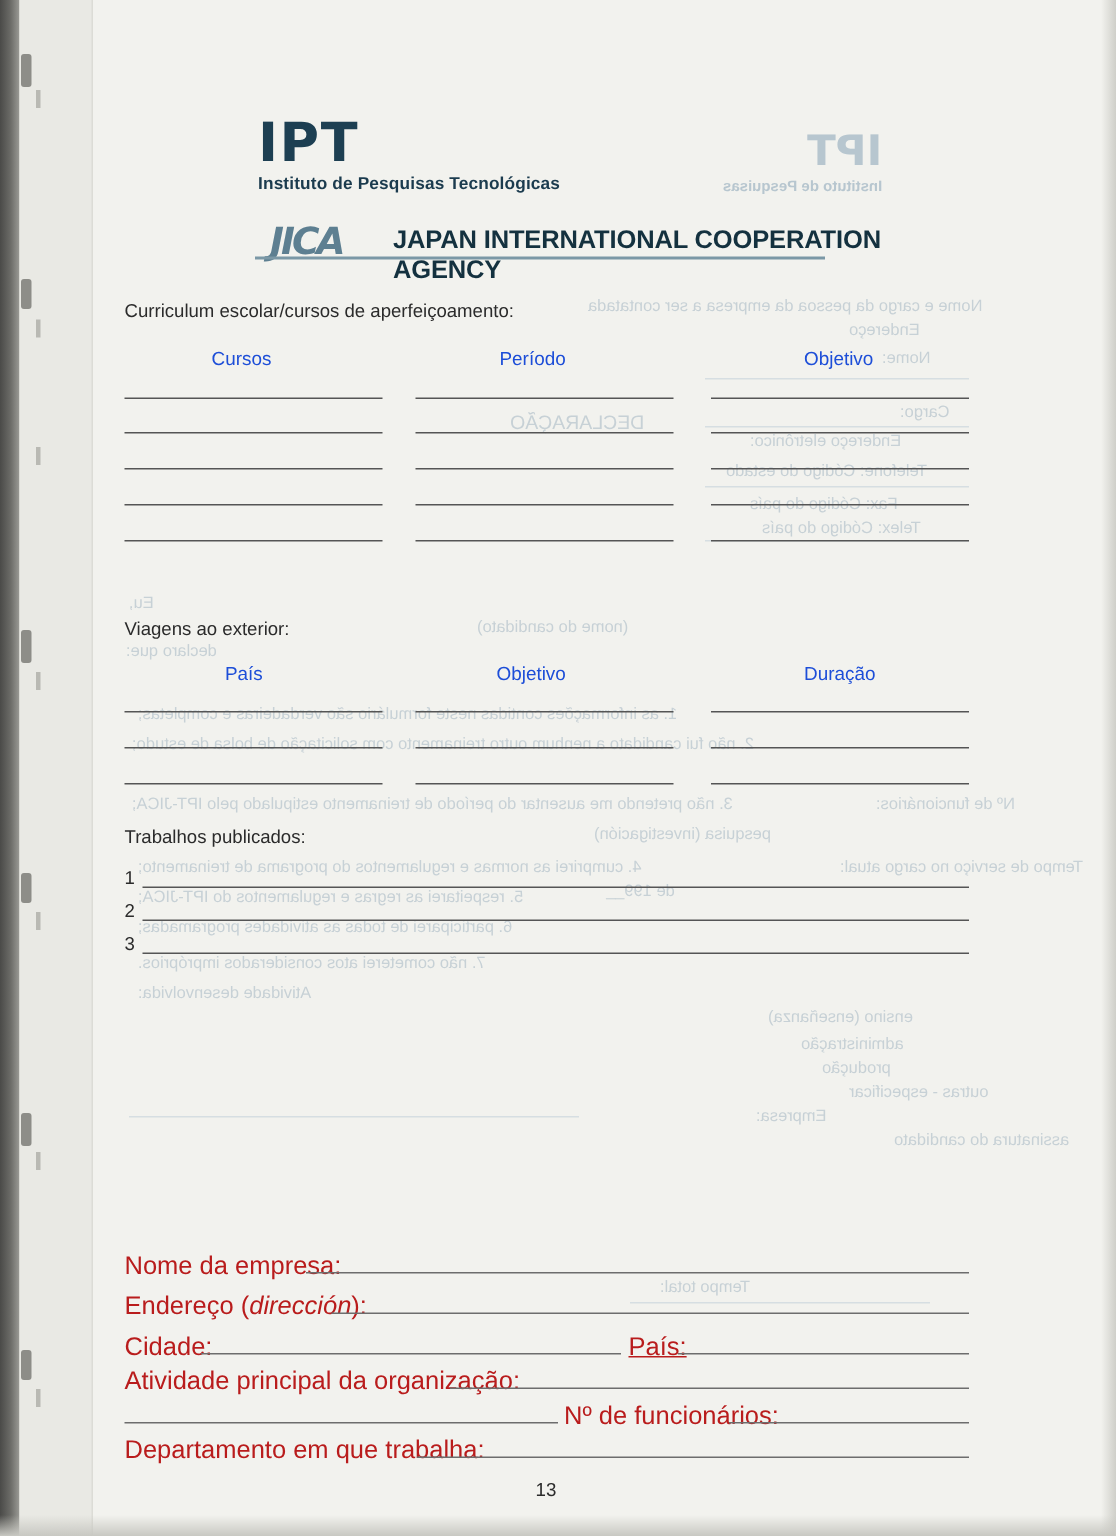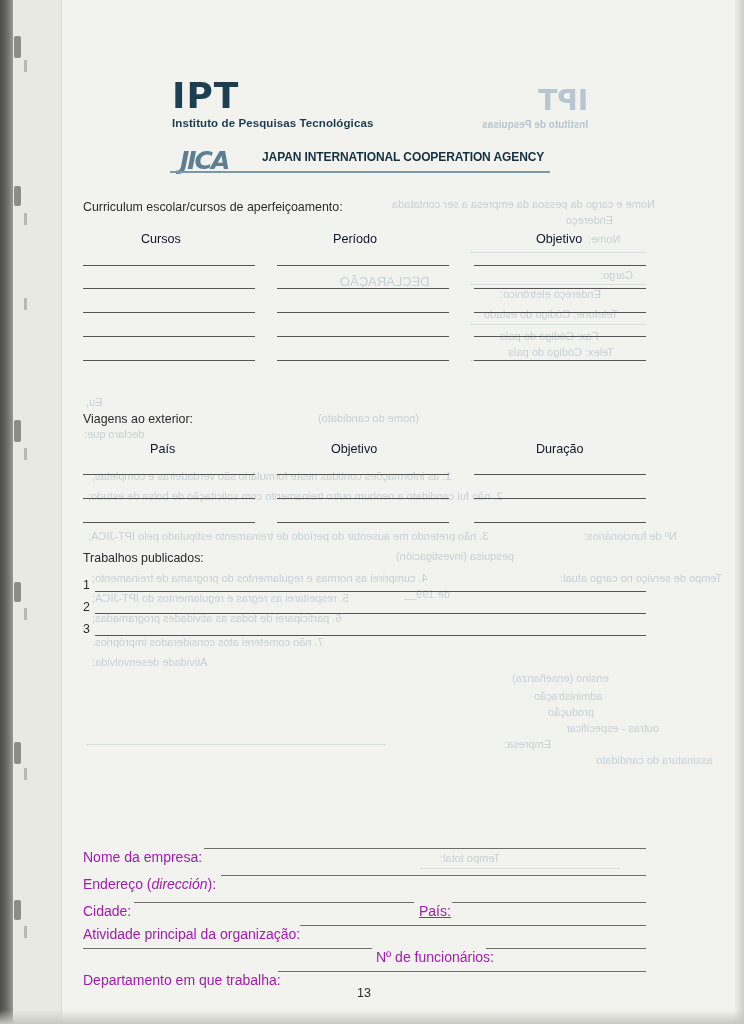--- a/index.html
+++ b/index.html
@@ -95,21 +95,21 @@
     font-style: italic;
     font-size: 25px;
     color: #5d7f91;
     letter-spacing: -2px;
   }
   .jica-text {
     position: absolute;
     left: 82px;
     top: 4px;
     font-weight: bold;
-    font-size: 12px;
+    font-size: 17px;
     color: #14313f;
     letter-spacing: -0.1px;
   }
   .jica-underline {
     position: absolute;
     left: 170px;
     top: 171px;
     width: 380px;
     height: 2px;
     background: #7b98a6;
@@ -145,21 +145,21 @@
   
   .label {
     position: absolute;
     font-size: 12.4px;
     color: #2b2b2b;
     white-space: nowrap;
   }
   .col-head {
     position: absolute;
     font-size: 12.6px;
-    color: #0f172a;
+    color: #1d4ed8;
     white-space: nowrap;
   }
   .rule {
     position: absolute;
     height: 1px;
     background: #555;
   }
   .rule.soft { background: #6d6d6d; }
   .num {
     position: absolute;
@@ -167,24 +167,23 @@
     color: #2b2b2b;
   }
   .section-title {
     position: absolute;
     font-size: 13.2px;
     color: #232323;
     white-space: nowrap;
   }
   .field-label {
     position: absolute;
-    font-size: 14px;
-    color: #a21caf;
-    white-space: nowrap;
-    margin-top: 15px;
+    font-size: 17px;
+    color: #b91c1c;
+    white-space: nowrap;
   }
   .field-label i { font-style: italic; }
   .page-no {
     position: absolute;
     font-size: 12.5px;
     color: #2b2b2b;
   }
 </style>
 </head>
 <body>

